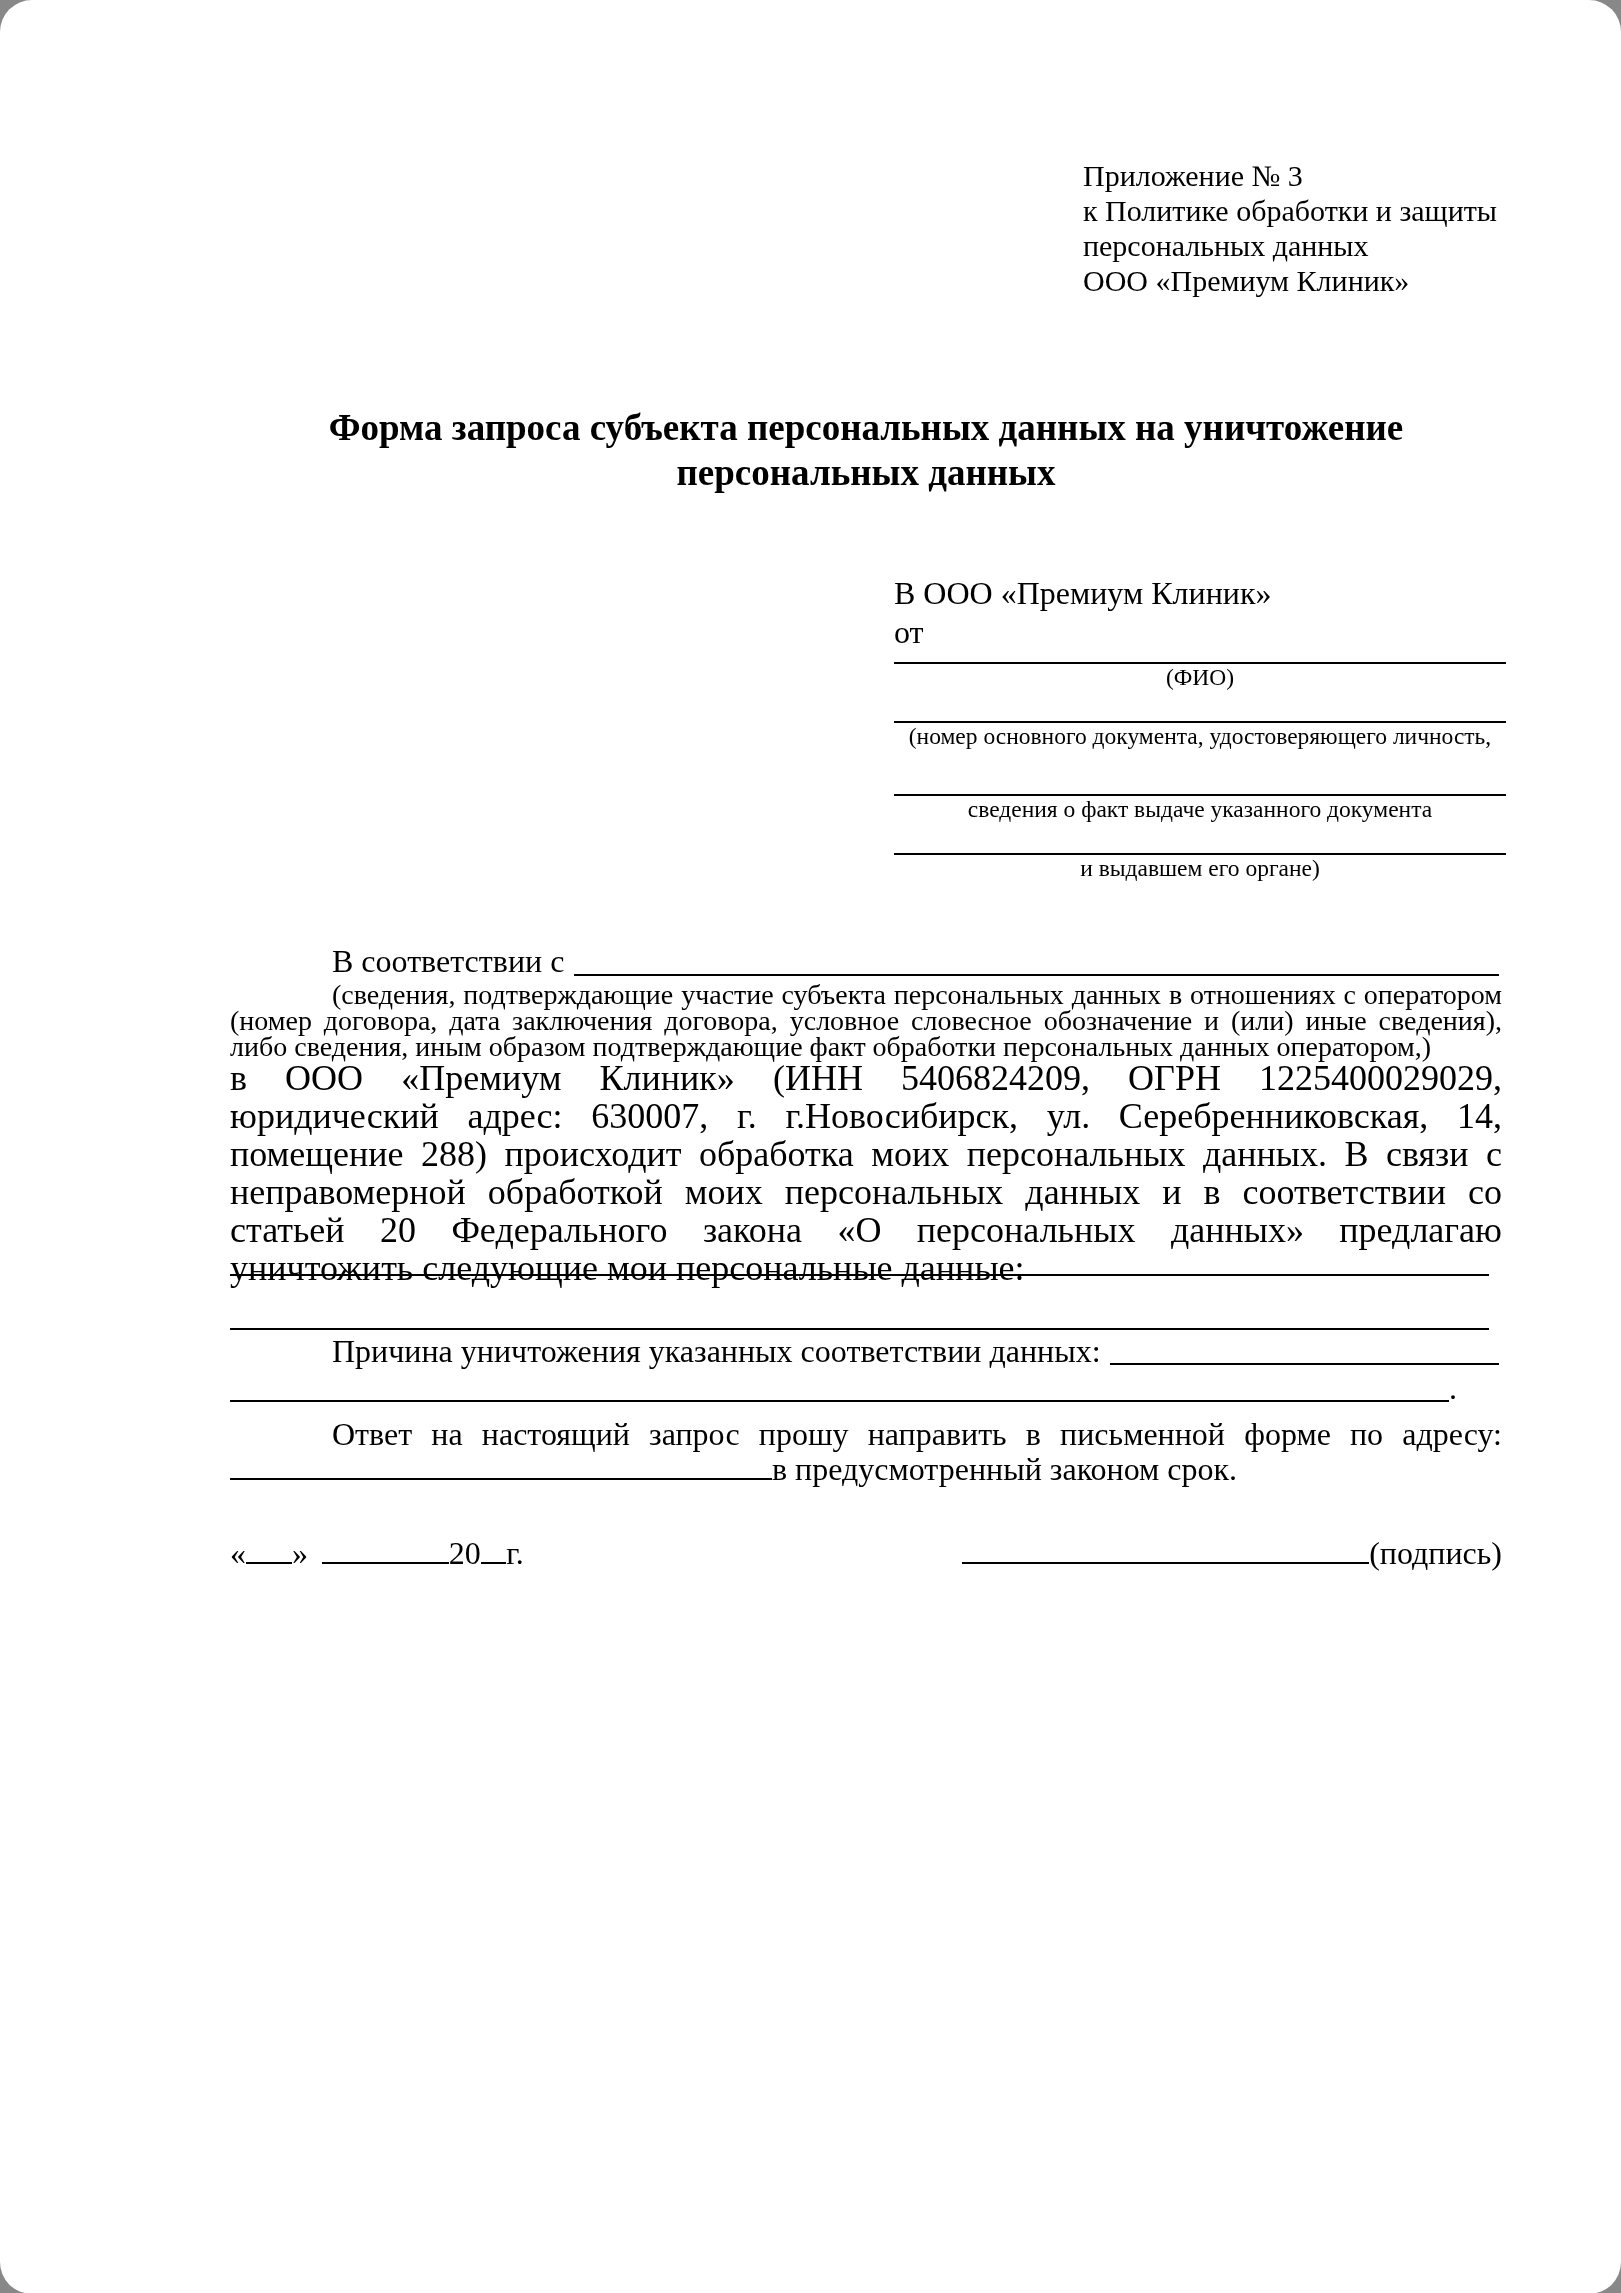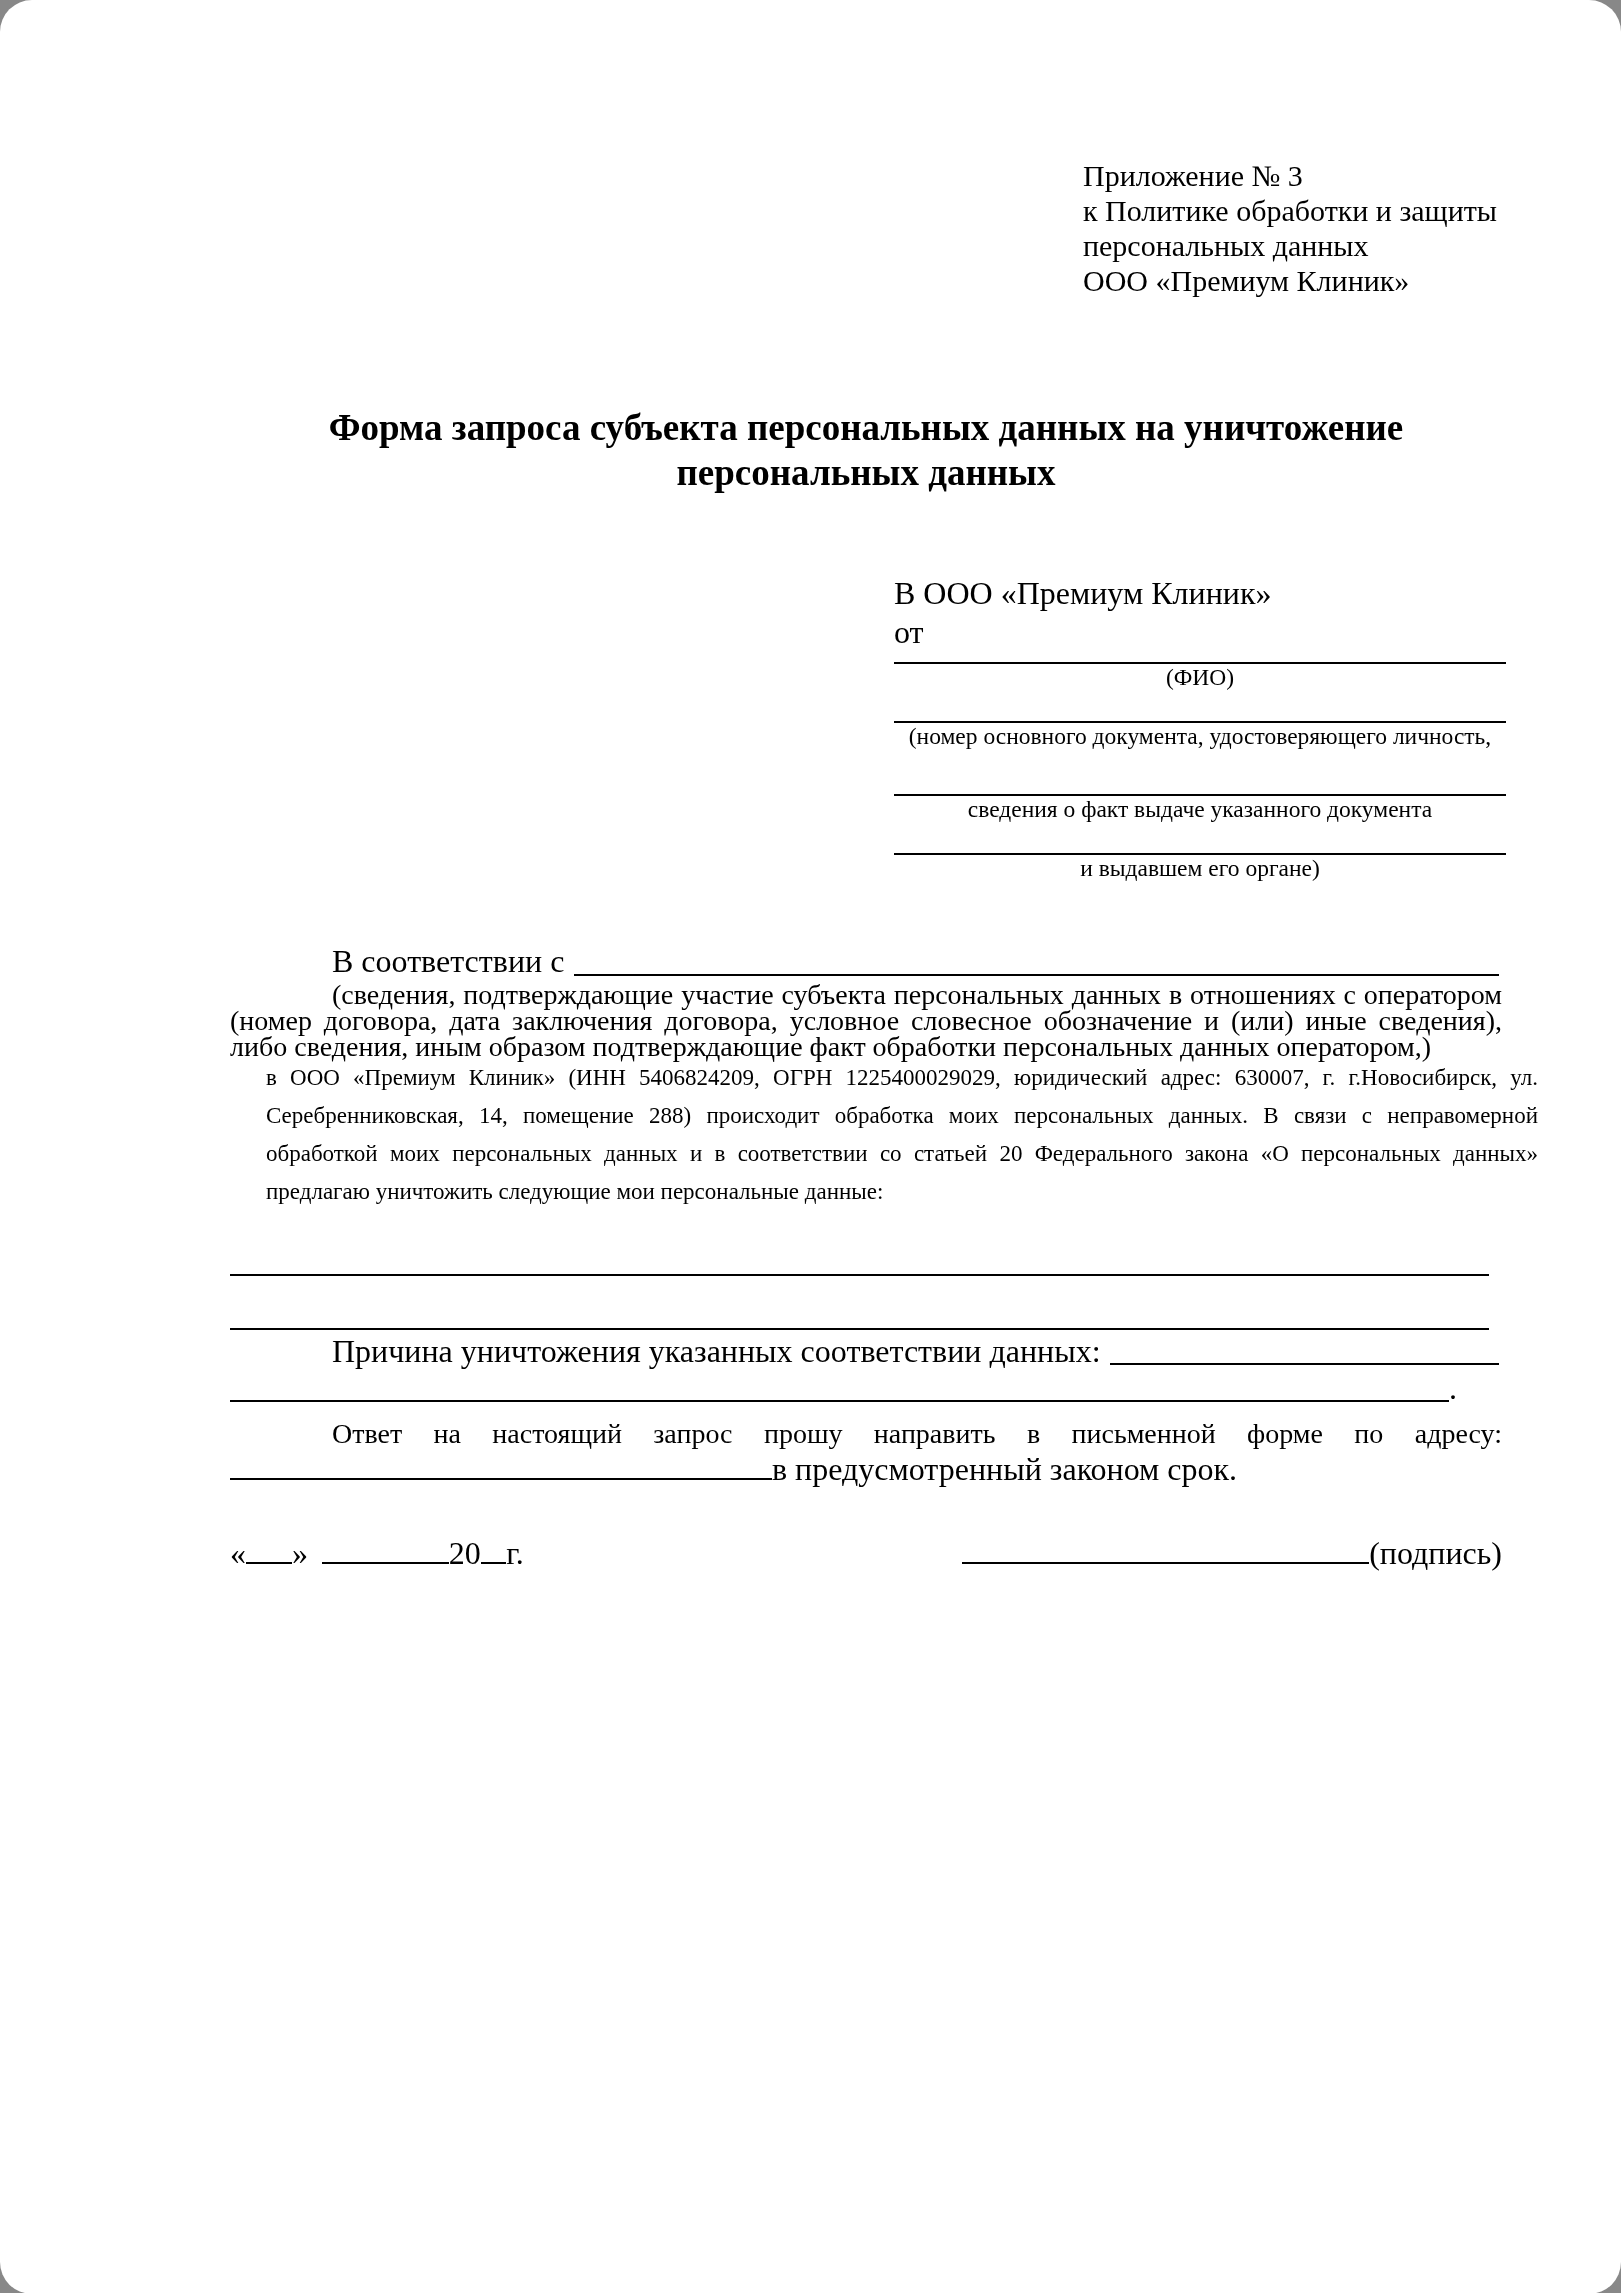--- a/index.html
+++ b/index.html
@@ -23,26 +23,26 @@
   .fl{height:0;border-bottom:2.9px solid #000;}
   .fcap{font-size:23.5px;line-height:26.5px;text-align:center;}
   
   .row{position:absolute;display:flex;font-size:32px;line-height:39px;}
   .row .txt{white-space:nowrap;}
   .fill{flex:1 1 auto;border-bottom:2.9px solid #000;margin-bottom:4.9px;}
   .ml{margin-left:9.8px;}
   
   .accordance-note{left:230px;top:982px;width:1272px;font-size:28px;line-height:26px;text-align:justify;text-indent:102px;}
   
-  .body-par{left:230px;top:1059px;width:1272px;font-size:23px;line-height:38px;text-align:justify;margin-left:36px;}
+  .body-par{left:230px;top:1059px;width:1272px;font-size:36px;line-height:38px;text-align:justify;}
   
   .blank1{left:230px;top:1274px;width:1259px;}
   .blank2{left:230px;top:1328px;width:1259px;}
   
-  .response1{left:230px;top:1415px;width:1272px;font-size:28px;line-height:38px;text-align:justify;text-align-last:justify;text-indent:102px;}
+  .response1{left:230px;top:1415px;width:1272px;font-size:32px;line-height:38px;text-align:justify;text-align-last:justify;text-indent:102px;}
   .nowrap-line{font-size:32px;line-height:38px;white-space:nowrap;}
   
   .ub{display:inline-block;height:2px;border-bottom:2.9px solid #000;}
   .sp{margin-left:13.7px;}
   
   .bottom-row{left:230px;top:1534px;width:1272px;display:flex;justify-content:space-between;align-items:flex-end;font-size:32px;line-height:39px;}
 </style>
 </head>
 <body>
 

